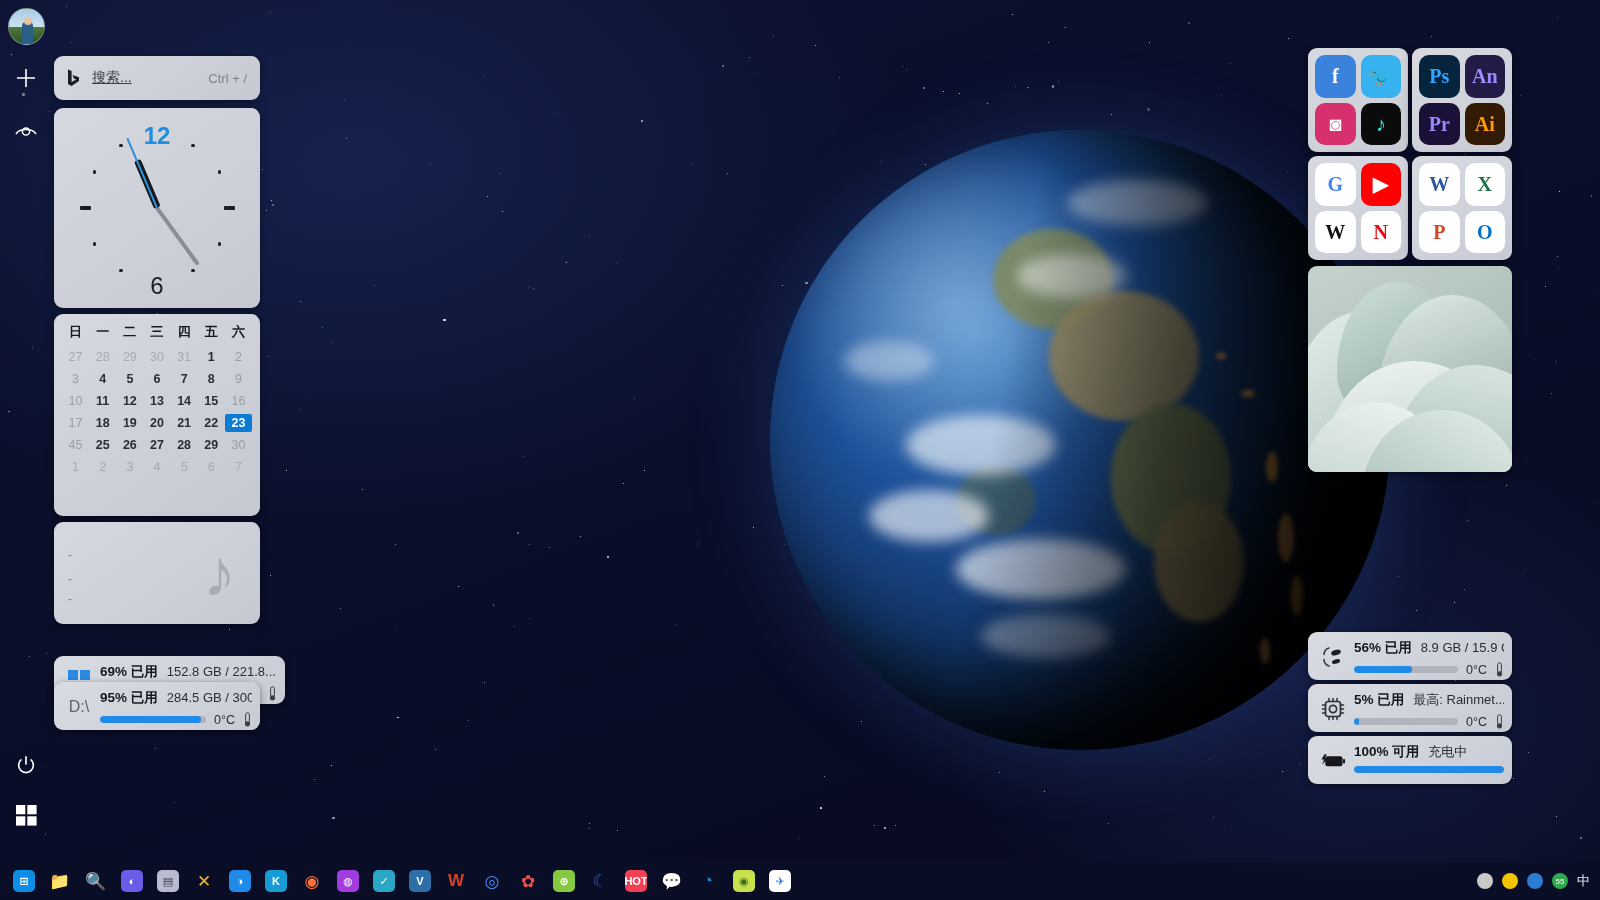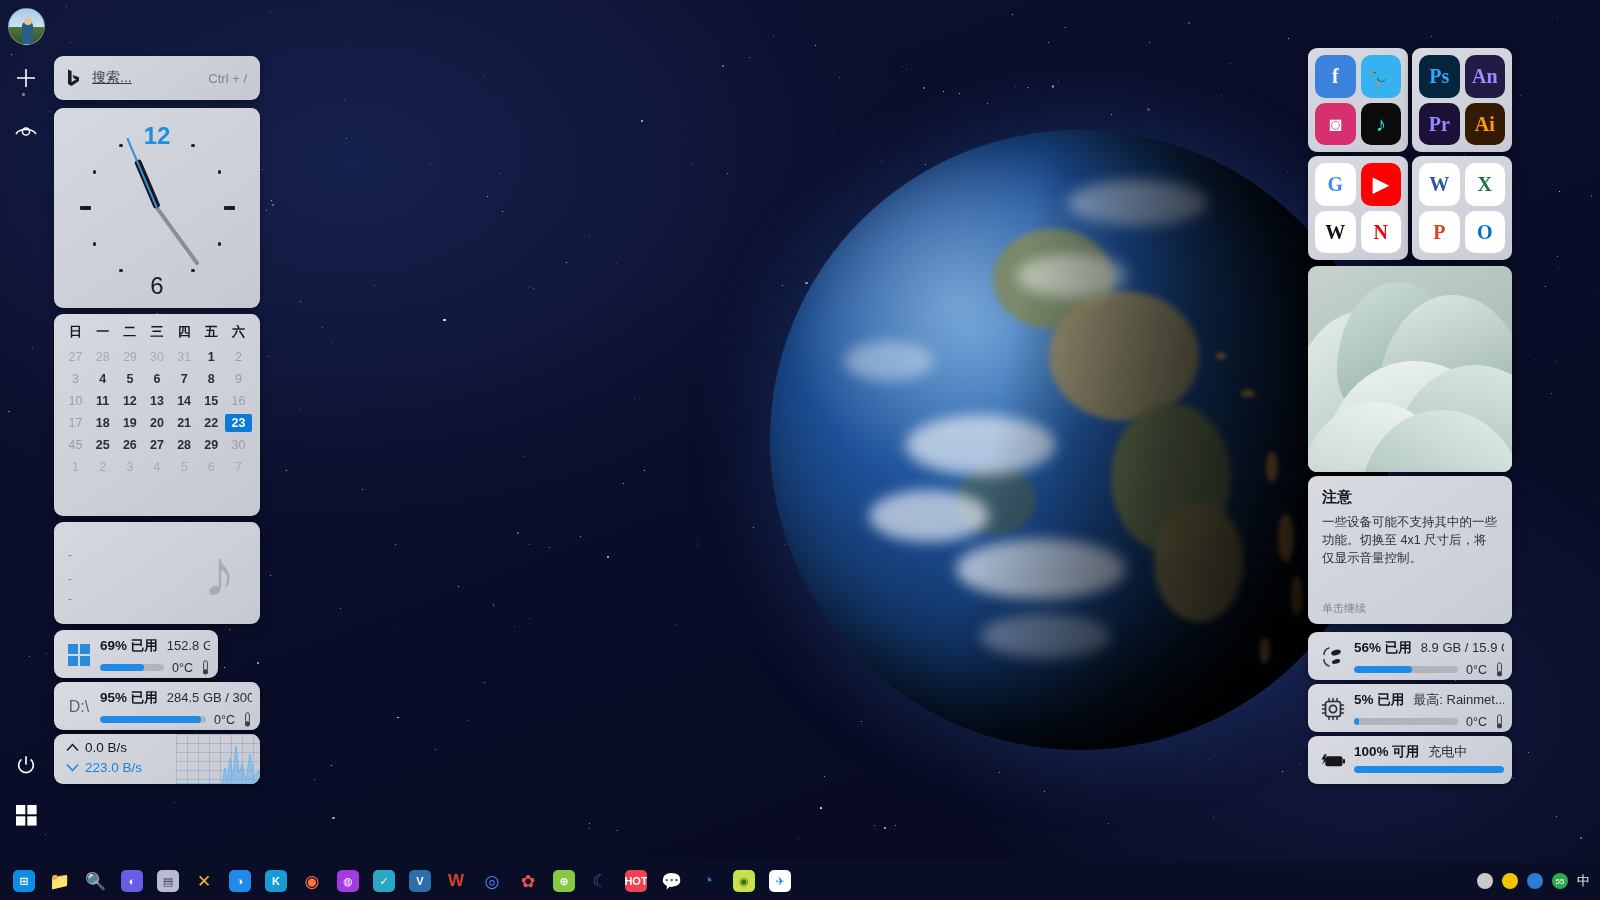--- a/index.html
+++ b/index.html
@@ -542,21 +542,21 @@
   </div>
 
   <div class="card" id="music-card">
     <span class="music-dash" style="top:26px;">-</span>
     <span class="music-dash" style="top:50px;">-</span>
     <span class="music-dash" style="top:70px;">-</span>
     <span id="music-note">♪</span>
   </div>
 
   <div id="left-strips">
-      <div class="strip" style="left: 54px; top: 630px; width: 164px; height: 48px;">
+      <div class="strip" style="left: 54px; top: 656px; width: 231px; height: 48px;">
         <div class="strip-icon">
           <svg width="22" height="22" viewBox="0 0 22 22">
             <rect x="0" y="0" width="10" height="10" fill="#2b8ae0"></rect>
             <rect x="12" y="0" width="10" height="10" fill="#2b8ae0"></rect>
             <rect x="0" y="12" width="10" height="10" fill="#2b8ae0"></rect>
             <rect x="12" y="12" width="10" height="10" fill="#2b8ae0"></rect>
           </svg>
         </div>
         <div class="strip-row1">
           <span class="strip-pct">69% 已用</span>
@@ -587,39 +587,20 @@
           </span>
           <span class="strip-temp">0°C</span>
           <svg class="therm" viewBox="0 0 9 15">
             <rect x="2.6" y="0.8" width="3.8" height="10" rx="1.9" stroke="#3b3e46" stroke-width="1" fill="none"></rect>
             <circle cx="4.5" cy="11.8" r="2.6" fill="#3b3e46"></circle>
           </svg>
         </div>
       </div>
     </div>
 
-  <div class="card" id="net-card">
-    <div id="net-graph">
-      <svg width="84" height="50" viewBox="0 0 84 50">
-        <path d="M0,50 L46,50 L49,34 L51,47 L54,24 L57,44 L60,12 L63,40 L66,30 L70,46 L74,20 L78,42 L84,36 L84,50 Z" fill="rgba(90,170,240,.45)" stroke="#6fb6f2" stroke-width="1"></path>
-      </svg>
-    </div>
-    <div class="net-line" id="net-up">
-      <svg width="13" height="9" viewBox="0 0 13 9">
-        <path d="M1 7.5L6.5 1.6 12 7.5" stroke="#15171c" stroke-width="1.5" fill="none"></path>
-      </svg>
-      <span>0.0 B/s</span>
-    </div>
-    <div class="net-line" id="net-dn">
-      <svg width="13" height="9" viewBox="0 0 13 9">
-        <path d="M1 1.6L6.5 7.5 12 1.6" stroke="#1f7fd0" stroke-width="1.5" fill="none"></path>
-      </svg>
-      <span>223.0 B/s</span>
-    </div>
-  </div>
 
   <div id="app-panes">
       <div class="icon-pane" style="left: 1308px; top: 48px; width: 100px; height: 104px;">
         <div class="appicon" style="background: rgb(59, 130, 220); color: rgb(255, 255, 255);">
           <span class="lbl">f</span>
         </div>
         <div class="appicon" style="background: rgb(55, 178, 240); color: rgb(255, 255, 255);">
           <span class="lbl">🐦</span>
         </div>
         <div class="appicon" style="background: rgb(214, 48, 110); color: rgb(255, 255, 255);">
@@ -676,25 +657,20 @@
   <div id="wallpaper-card">
     <div class="petal" style="left:-10%;top:22%;width:150px;height:190px;background:linear-gradient(140deg,#e8f1ee,#9fb8b0);"></div>
     <div class="petal" style="left:14%;top:8%;width:120px;height:150px;background:linear-gradient(150deg,#cfe0da,#87a49b);"></div>
     <div class="petal" style="left:34%;top:14%;width:150px;height:180px;background:linear-gradient(160deg,#dfeae6,#7f9a92);"></div>
     <div class="petal" style="left:8%;top:46%;width:180px;height:170px;background:linear-gradient(170deg,#eef4f2,#a9c0b8);"></div>
     <div class="petal" style="left:40%;top:48%;width:170px;height:180px;background:linear-gradient(190deg,#dbe8e3,#92aba3);"></div>
     <div class="petal" style="left:-4%;top:66%;width:150px;height:150px;background:linear-gradient(200deg,#f0f5f3,#b3c7c0);"></div>
     <div class="petal" style="left:26%;top:70%;width:160px;height:150px;background:linear-gradient(210deg,#e4efeb,#9ab3ab);"></div>
   </div>
 
-  <div id="note-card">
-    <div id="note-title">注意</div>
-    <div id="note-body">一些设备可能不支持其中的一些功能。切换至 4x1 尺寸后，将仅显示音量控制。</div>
-    <div id="note-action">单击继续</div>
-  </div>
 
   <div id="right-strips">
       <div class="strip" style="left: 1308px; top: 632px; width: 204px; height: 48px;">
         <div class="strip-icon">
           <svg width="26" height="26" viewBox="0 0 26 26">
             <path d="M9 4a7 7 0 00-5 6.4" stroke="#3b3e46" stroke-width="1.6" fill="none" stroke-linecap="round"></path>
             <path d="M9 22a7 7 0 01-5-6.4" stroke="#3b3e46" stroke-width="1.6" fill="none" stroke-linecap="round"></path>
             <ellipse cx="16" cy="8.5" rx="5" ry="2.6" fill="#1b1d22" transform="rotate(-18 16 8.5)"></ellipse>
             <ellipse cx="16" cy="17.5" rx="4.2" ry="2.2" fill="#1b1d22" transform="rotate(-18 16 17.5)"></ellipse>
           </svg>

